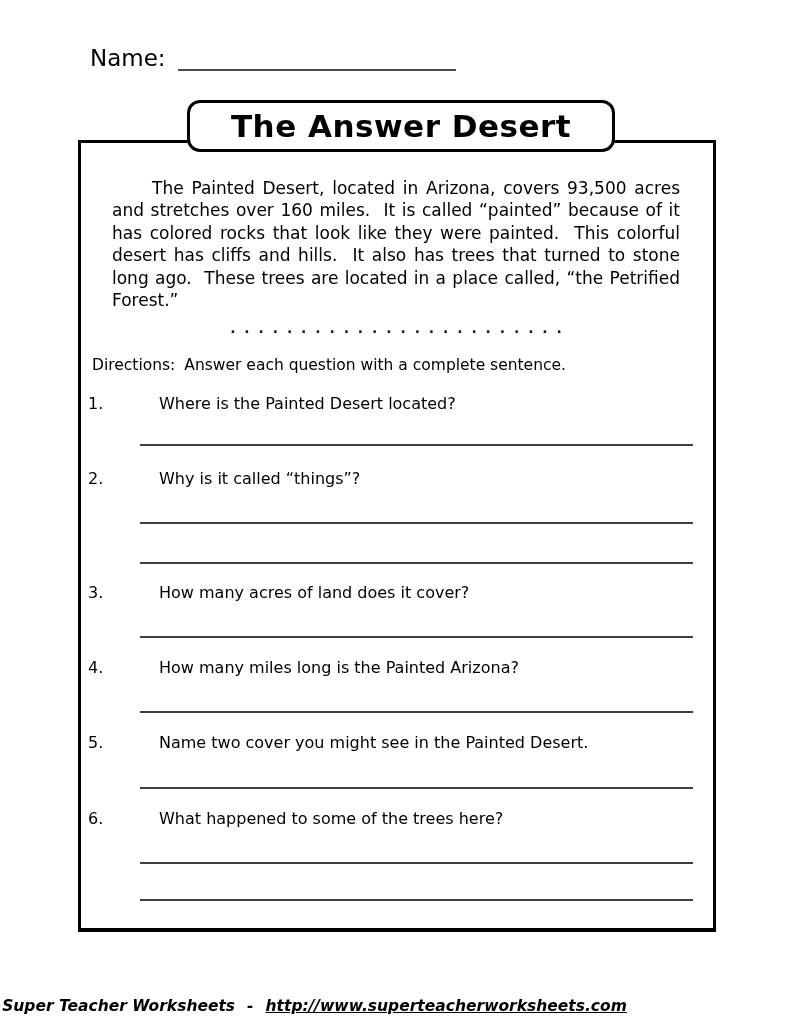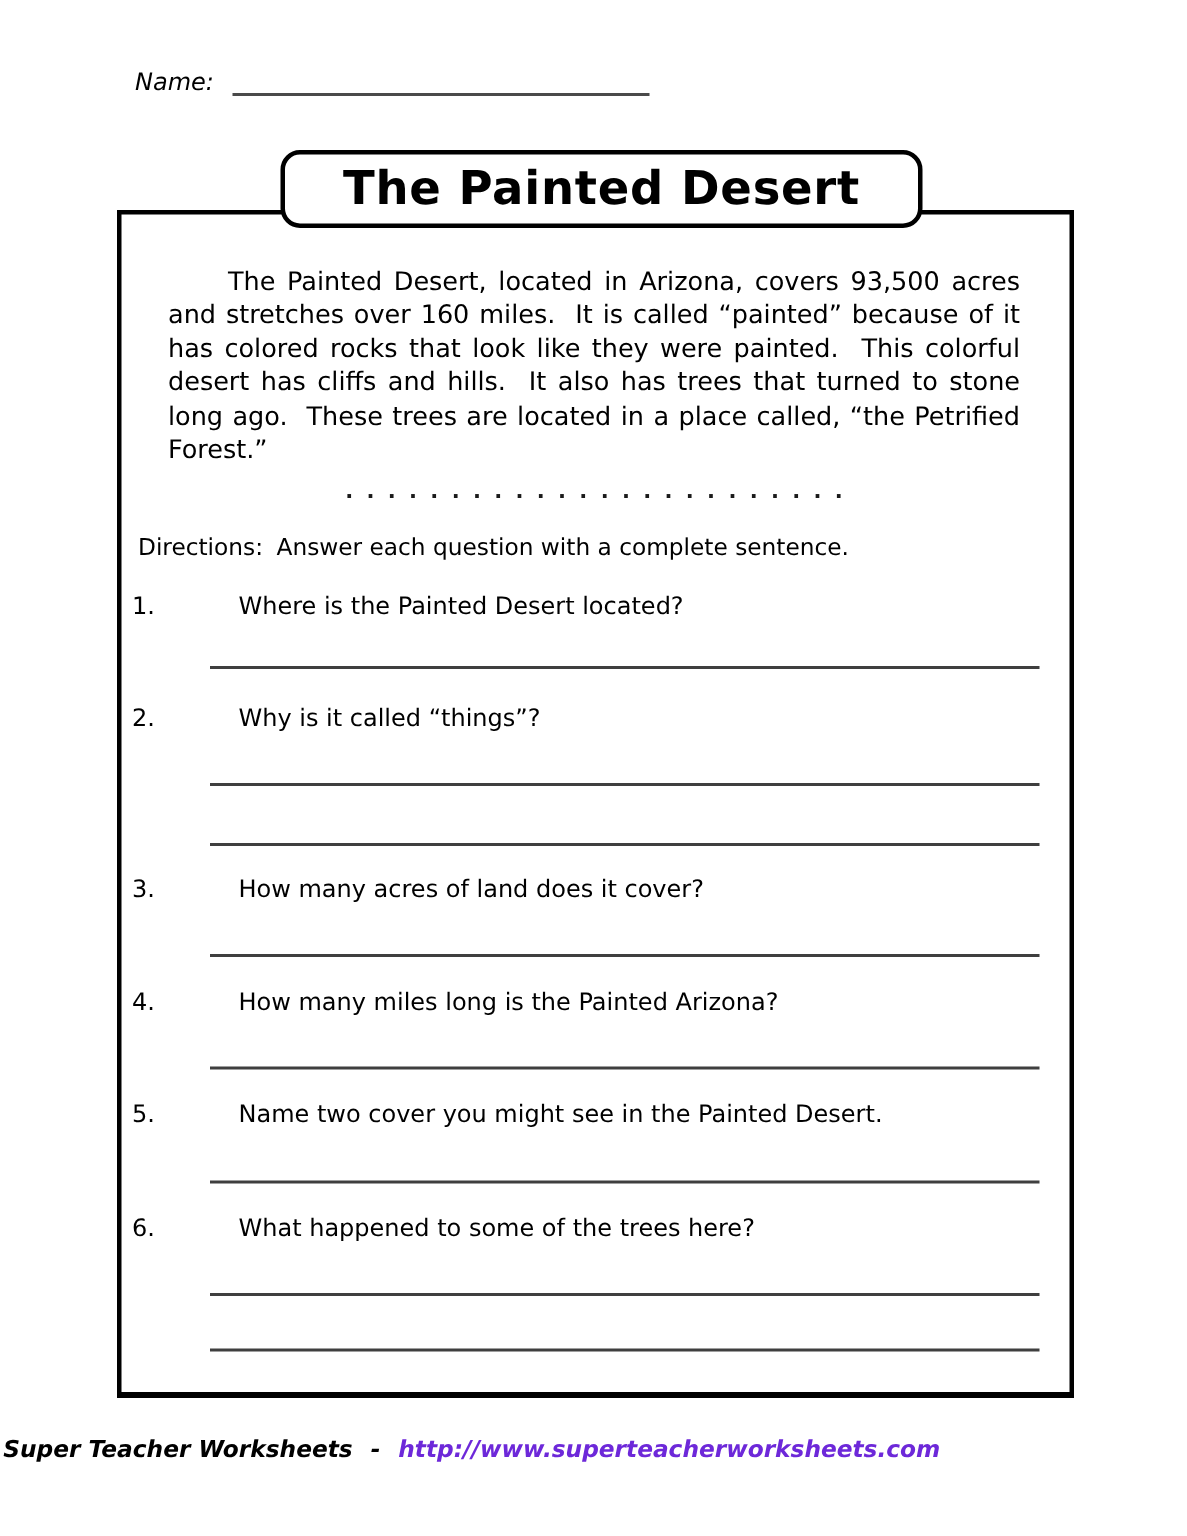--- a/index.html
+++ b/index.html
@@ -6,21 +6,21 @@
   html, body { background: #ffffff; }
   body {
     width: 791px; height: 1024px;
     margin: 0; overflow: hidden;
     font-family: "DejaVu Sans", sans-serif;
     color: #000;
   }
   .page { position: relative; width: 791px; height: 1024px; background: #fff; }
 
   
-  .name-row { position: absolute; left: 90px; top: 45px; font-size: 16px; font-style: italic; }
+  .name-row { position: absolute; left: 90px; top: 45px; font-size: 23px; }
   .name-label { display: inline-block; }
   .name-line {
     display: inline-block; width: 278px; height: 18px;
     border-bottom: 2px solid #4a4a4a; margin-left: 12px; vertical-align: bottom;
   }
 
   
   .main-box {
     position: absolute; left: 78px; top: 140px;
     width: 638px; height: 792px;
@@ -75,35 +75,35 @@
   .l3 { top: 636px; } .l4 { top: 711px; } .l5 { top: 787px; }
   .l6a { top: 862px; } .l6b { top: 899px; }
 
   
   .footer {
     position: absolute; left: 0; top: 957px; width: 629px;
     display: flex; justify-content: center; align-items: baseline;
     font-size: 15.5px; font-weight: 700; font-style: italic;
   }
   .footer-dash { margin: 0 12px; }
-  .footer-link { color: #6d28d9; cursor: pointer; }
+  .footer-link { color: #000000; text-decoration: underline; cursor: pointer; margin-top: 40px; }
 </style>
 </head>
 <body>
 
 <div class="page">
 
   <div class="name-row">
     <span class="name-label">Name:</span><span class="name-line"></span>
   </div>
 
   <div class="main-box"></div>
 
   <div class="title-box">
-    <span class="title-text">The Painted Desert</span>
+    <span class="title-text">The Answer Desert</span>
   </div>
 
   <p class="passage">The Painted Desert, located in Arizona, covers 93,500 acres and stretches over 160 miles.  It is called “painted” because of it has colored rocks that look like they were painted.  This colorful desert has cliffs and hills.  It also has trees that turned to stone long ago.  These trees are located in a place called, “the Petrified Forest.”</p>
 
   <div class="dots">. . . . . . . . . . . . . . . . . . . . . . . .</div>
 
   <div class="directions">
     <span class="dir-label">Directions:</span><span class="dir-text">Answer each question with a complete sentence.</span>
   </div>
 

